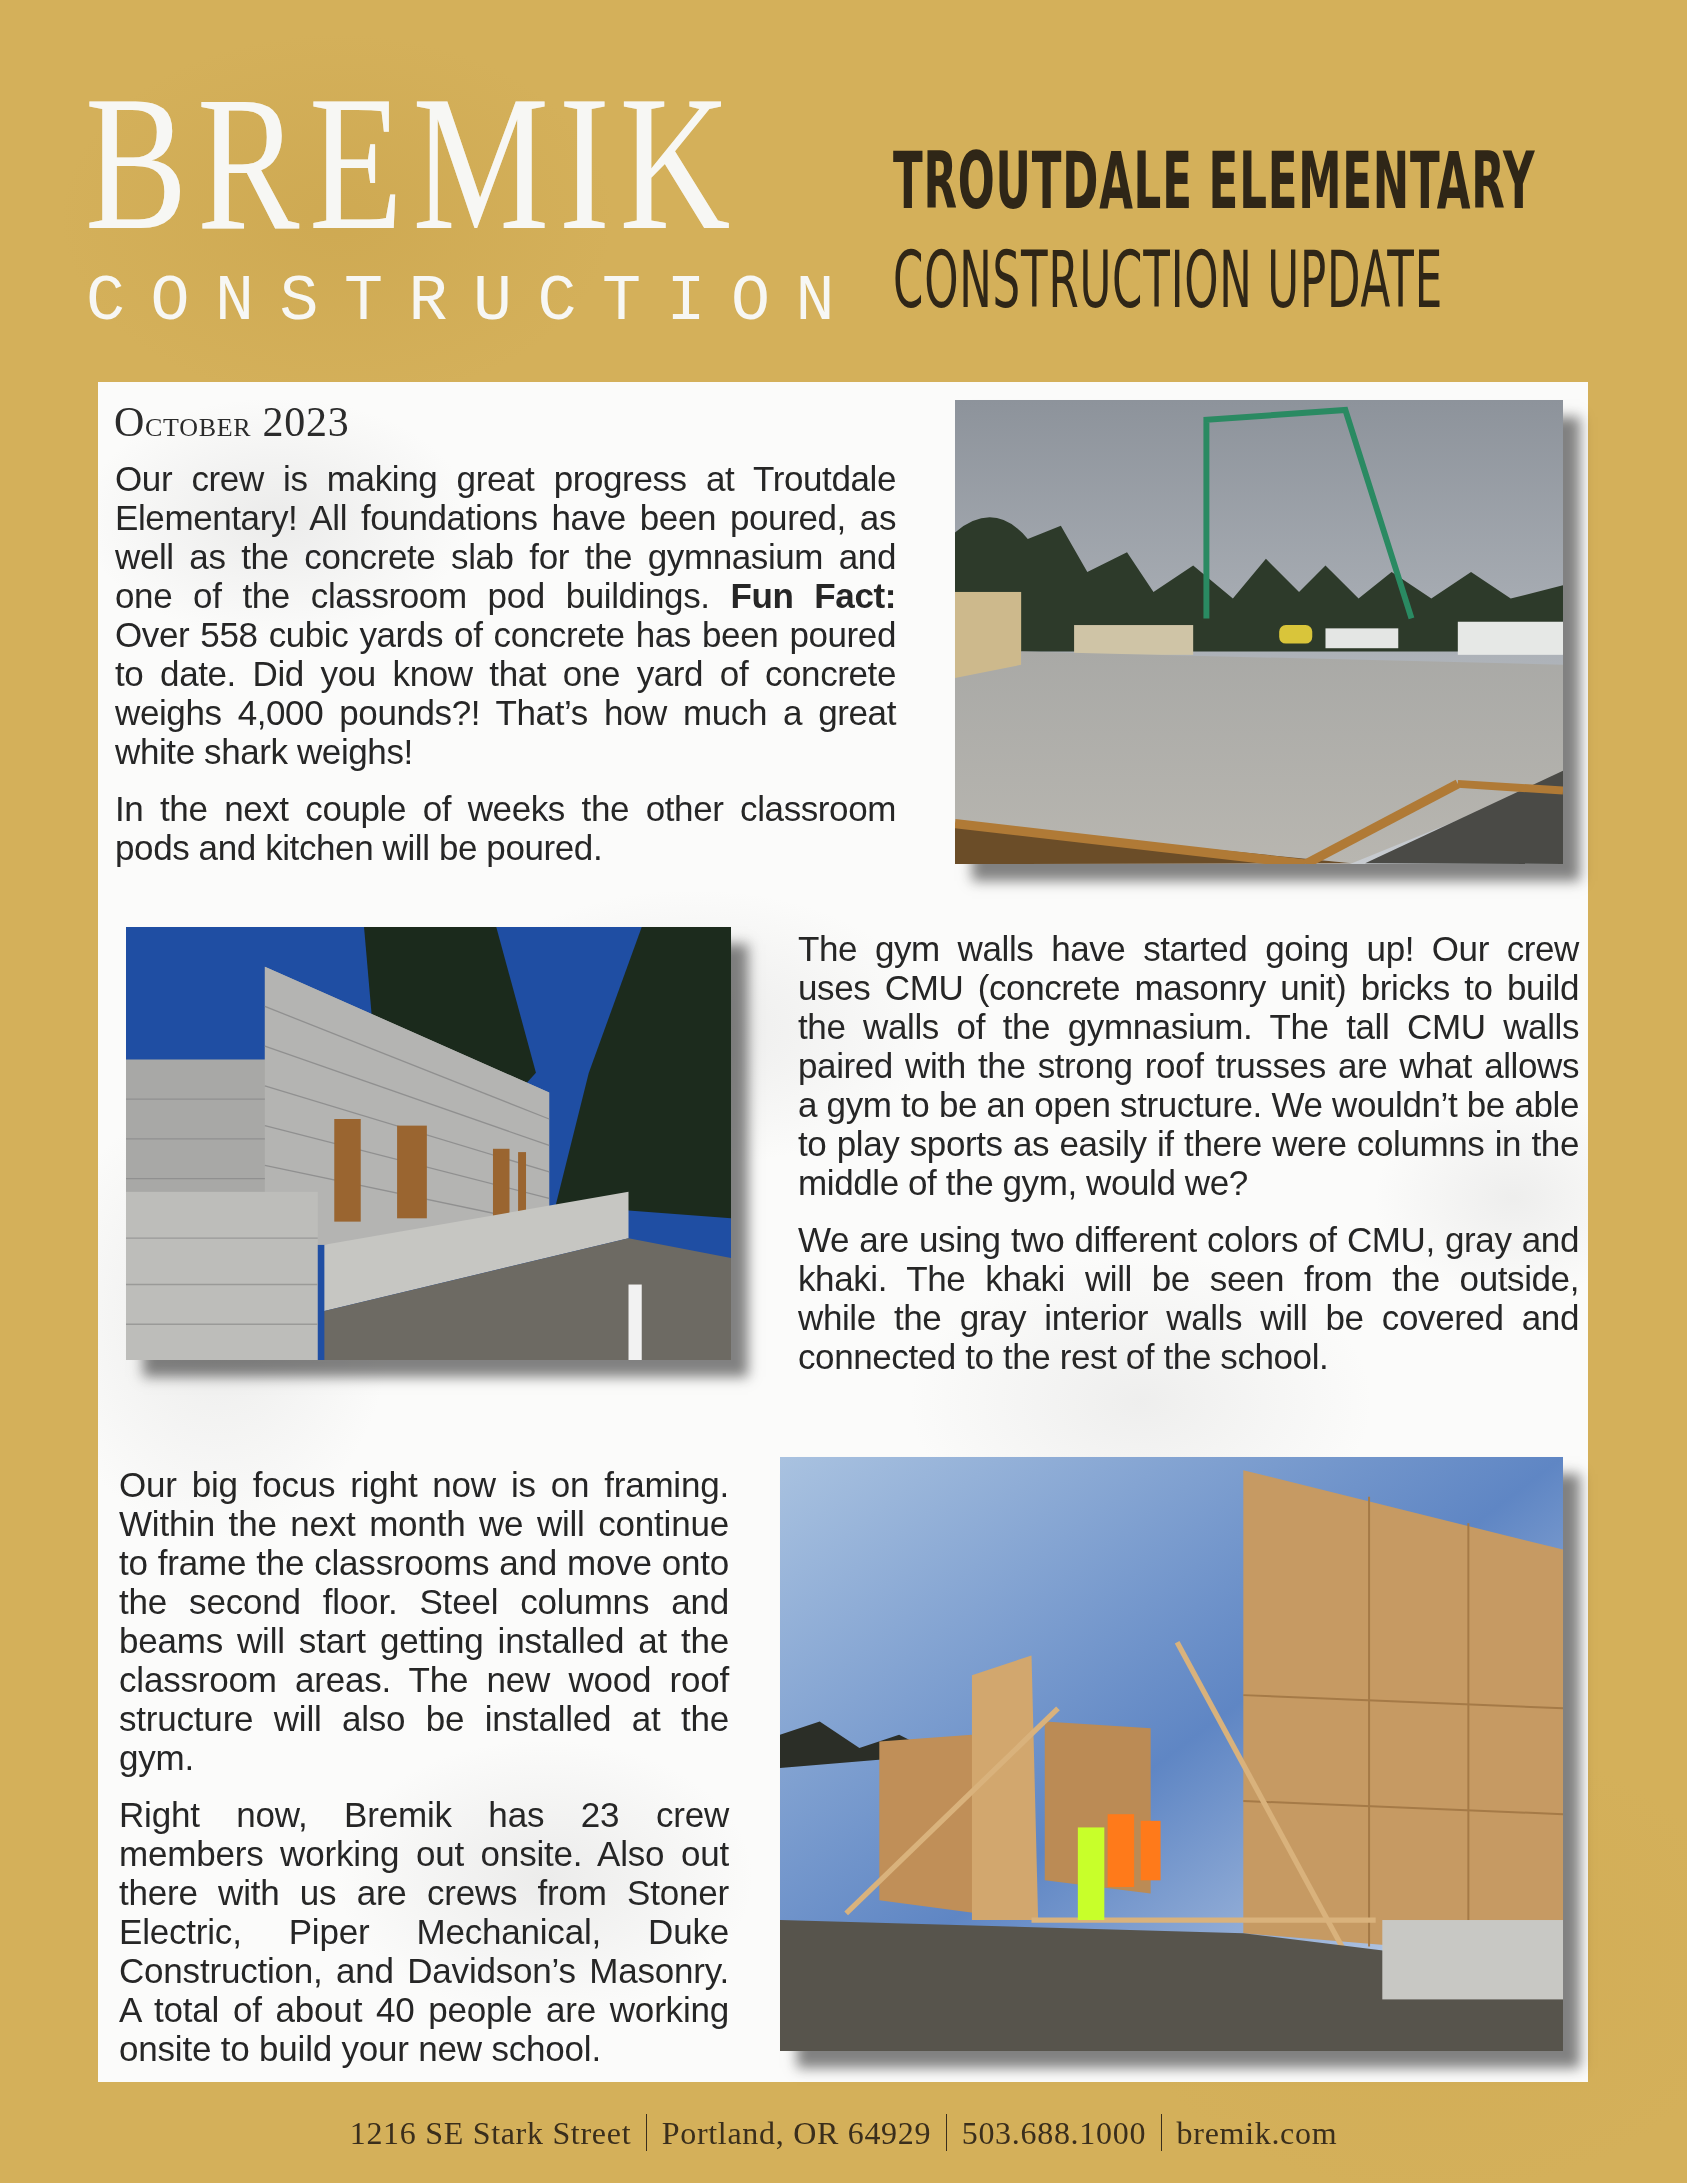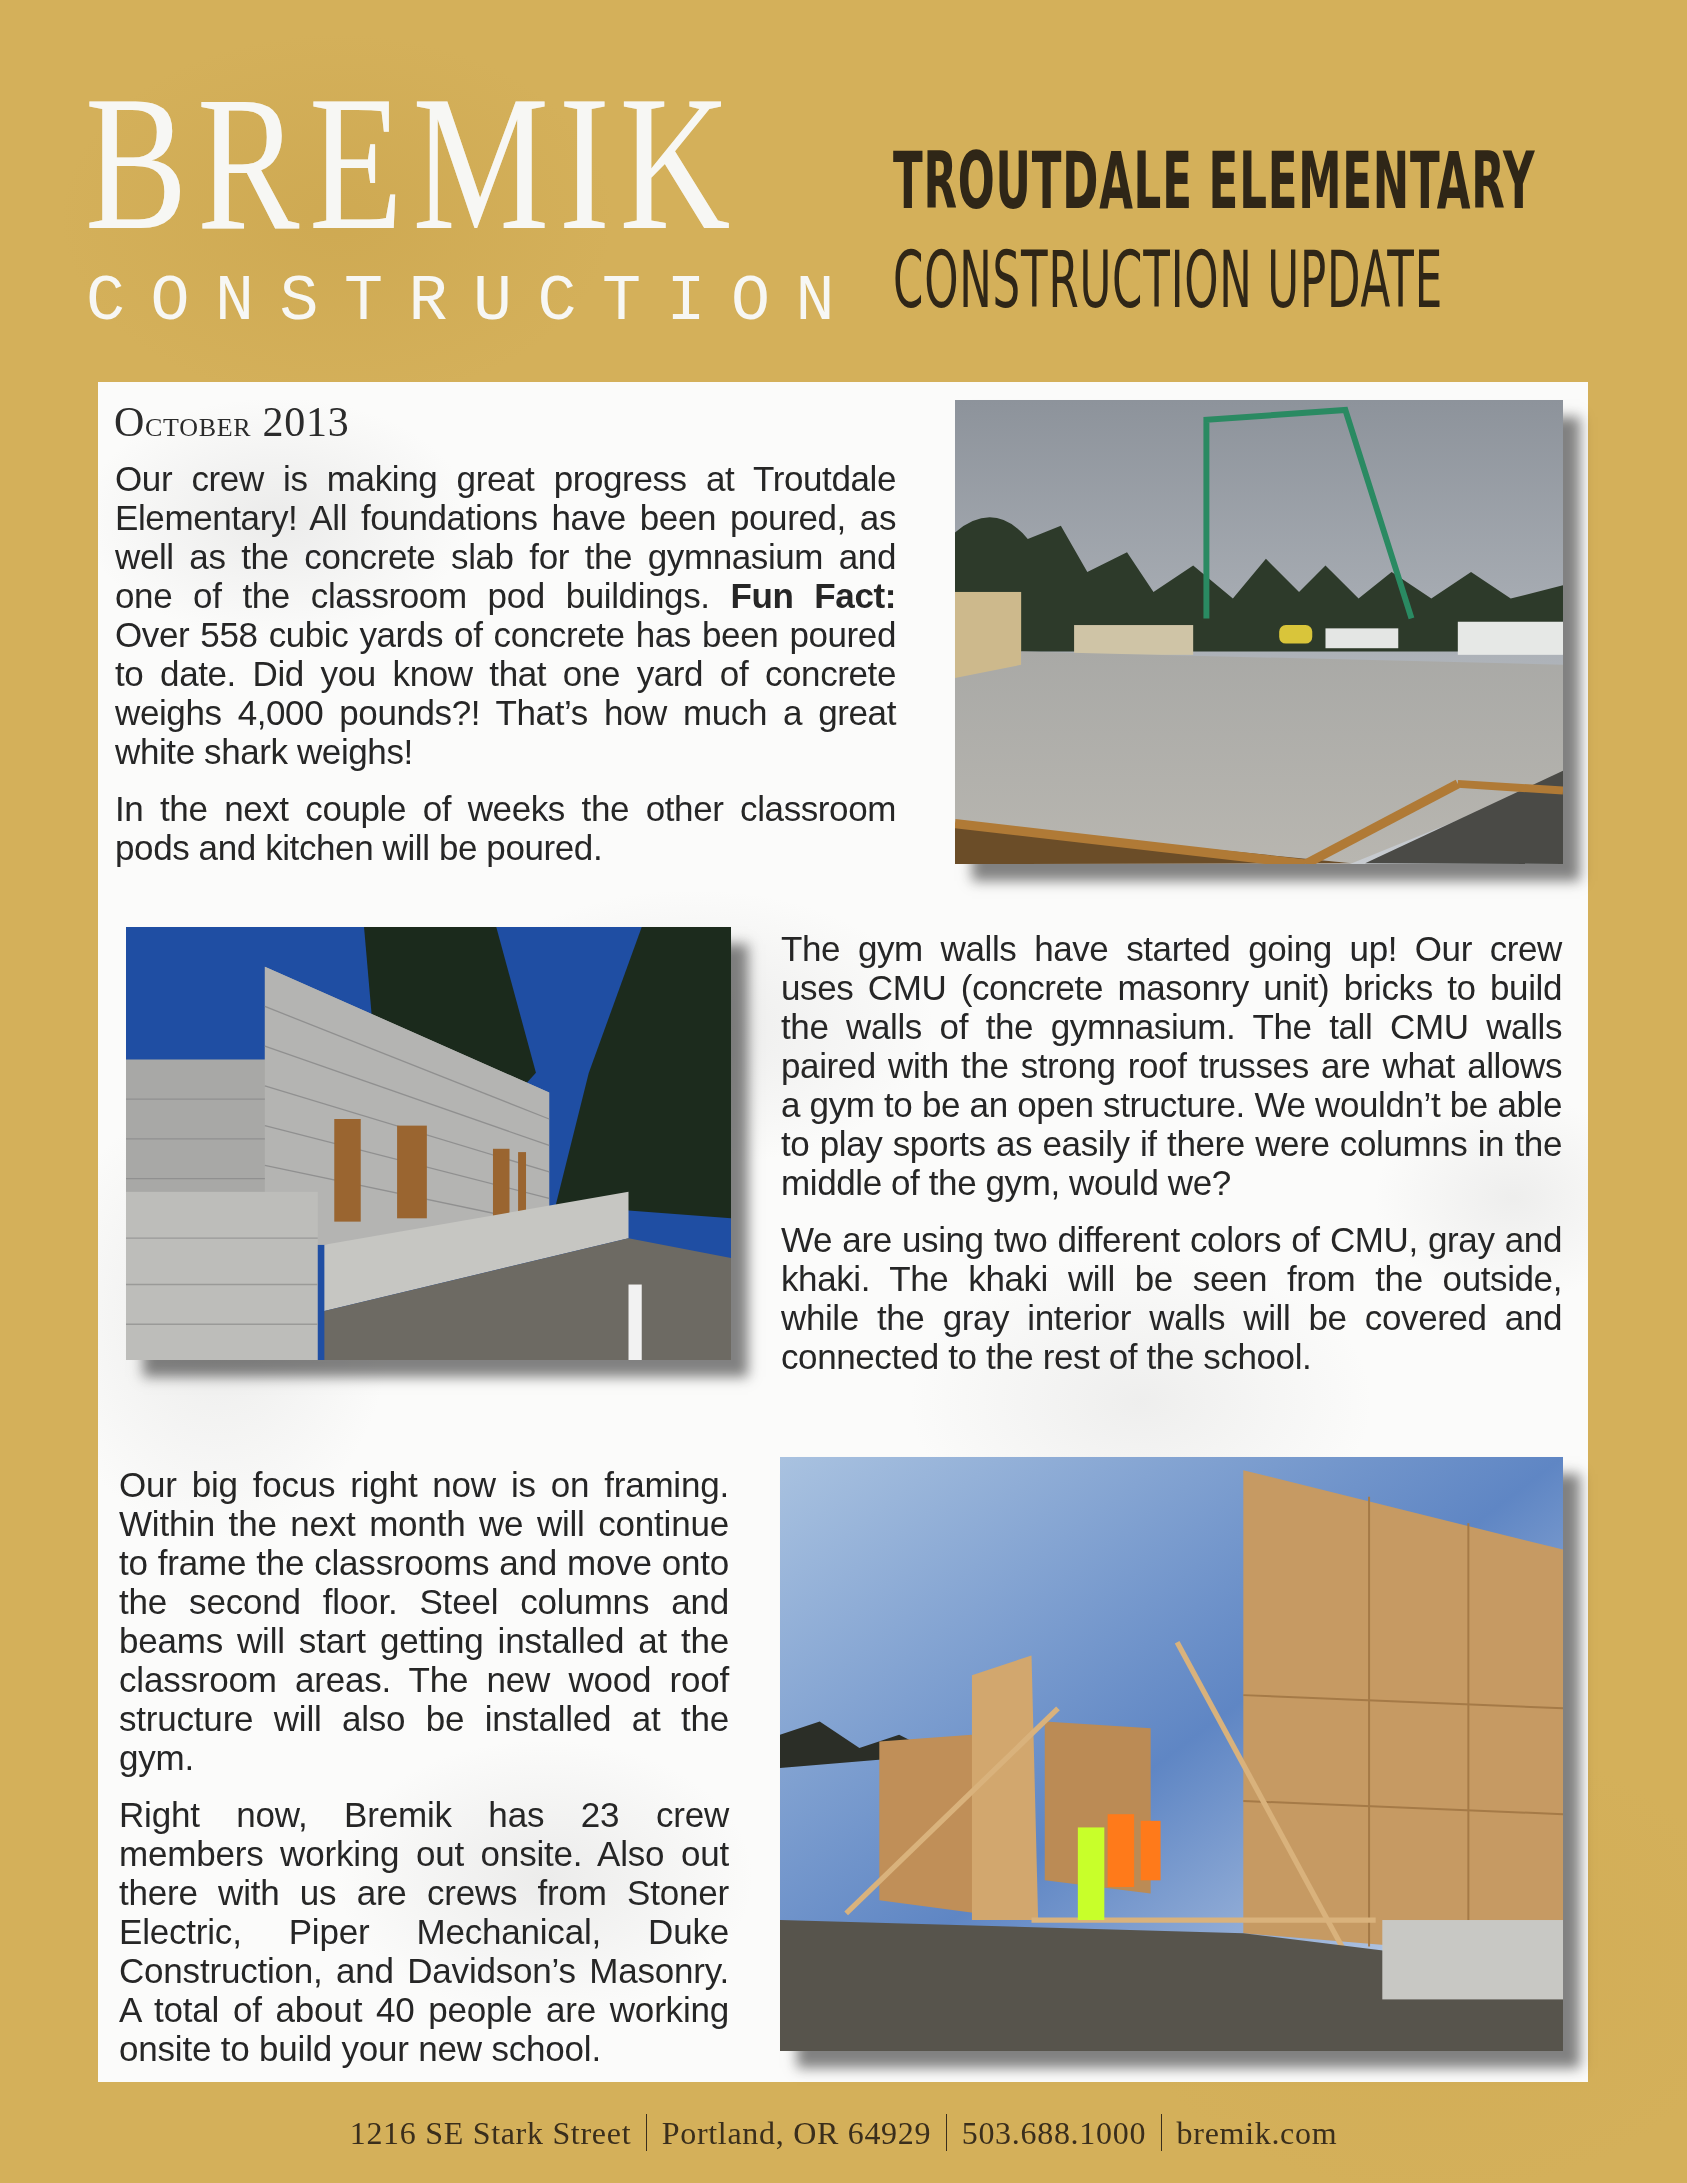--- a/index.html
+++ b/index.html
@@ -51,21 +51,21 @@
   .heading .sc { font-size: 26px; }
   .text-block {
     position: absolute; color: #262626;
     font-family: "Liberation Sans", sans-serif;
     font-size: 35px; line-height: 39px; text-align: justify;
   }
   .text-block p { margin: 0 0 18px 0; }
   .text-block p:last-child { margin-bottom: 0; }
   .text-block b { font-weight: bold; }
   .tb1 { left: 115px; top: 459px; width: 781px; letter-spacing: -0.4px; }
-  .tb2 { left: 781px; top: 929px; width: 781px; letter-spacing: -0.4px; }
+  .tb2 { left: 798px; top: 929px; width: 781px; letter-spacing: -0.4px; }
   .tb3 { left: 119px; top: 1465px; width: 610px; letter-spacing: -0.2px; }
 
   .photo {
     position: absolute; overflow: hidden;
     box-shadow: 17px 17px 12px rgba(30,30,30,0.55);
   }
   .photo svg { display: block; width: 100%; height: 100%; }
   .p1 { left: 955px; top: 400px; width: 608px; height: 464px; }
   .p2 { left: 126px; top: 927px; width: 605px; height: 433px; }
   .p3 { left: 780px; top: 1457px; width: 783px; height: 594px; }
@@ -81,21 +81,21 @@
 <body>
 
 <div class="logo-main">BREMIK</div>
 <div class="logo-sub">CONSTRUCTION</div>
 
 <div class="title-1">TROUTDALE ELEMENTARY</div>
 <div class="title-2">CONSTRUCTION UPDATE</div>
 
 <div class="panel"></div>
 
-<div class="heading"><span>O</span><span class="sc">CTOBER</span> <span>2013</span></div>
+<div class="heading"><span>O</span><span class="sc">CTOBER</span> <span>2023</span></div>
 
 <div class="text-block tb1">
   <p><span>Our crew is making great progress at Troutdale Elementary! All foundations have been poured, as well as the concrete slab for the gymnasium and one of the classroom pod buildings. </span><b>Fun Fact:</b><span> Over 558 cubic yards of concrete has been poured to date. Did you know that one yard of concrete weighs 4,000 pounds?! That’s how much a great white shark weighs!</span></p>
   <p>In the next couple of weeks the other classroom pods and kitchen will be poured.</p>
 </div>
 
 <div class="photo p1">
   <svg viewBox="0 0 919 701" preserveAspectRatio="none">
     <defs>
       <linearGradient id="sky1" x1="0" y1="0" x2="0" y2="1">

